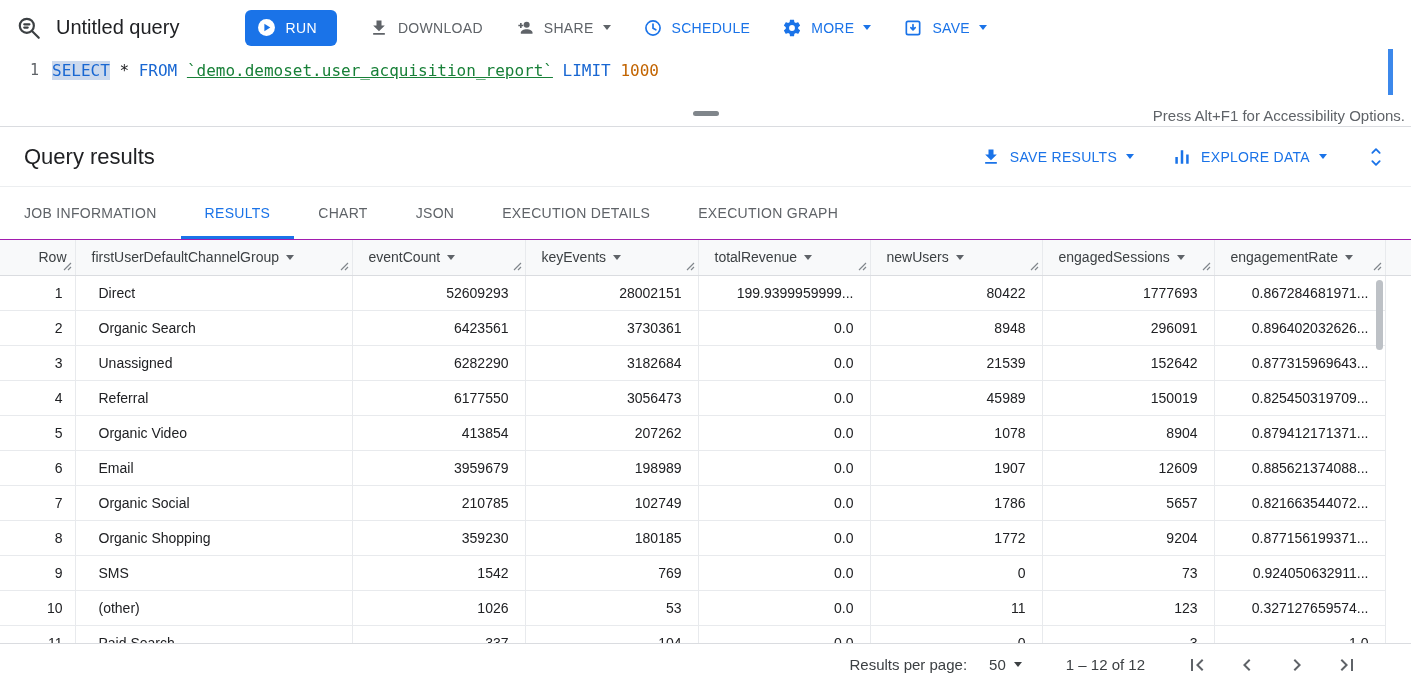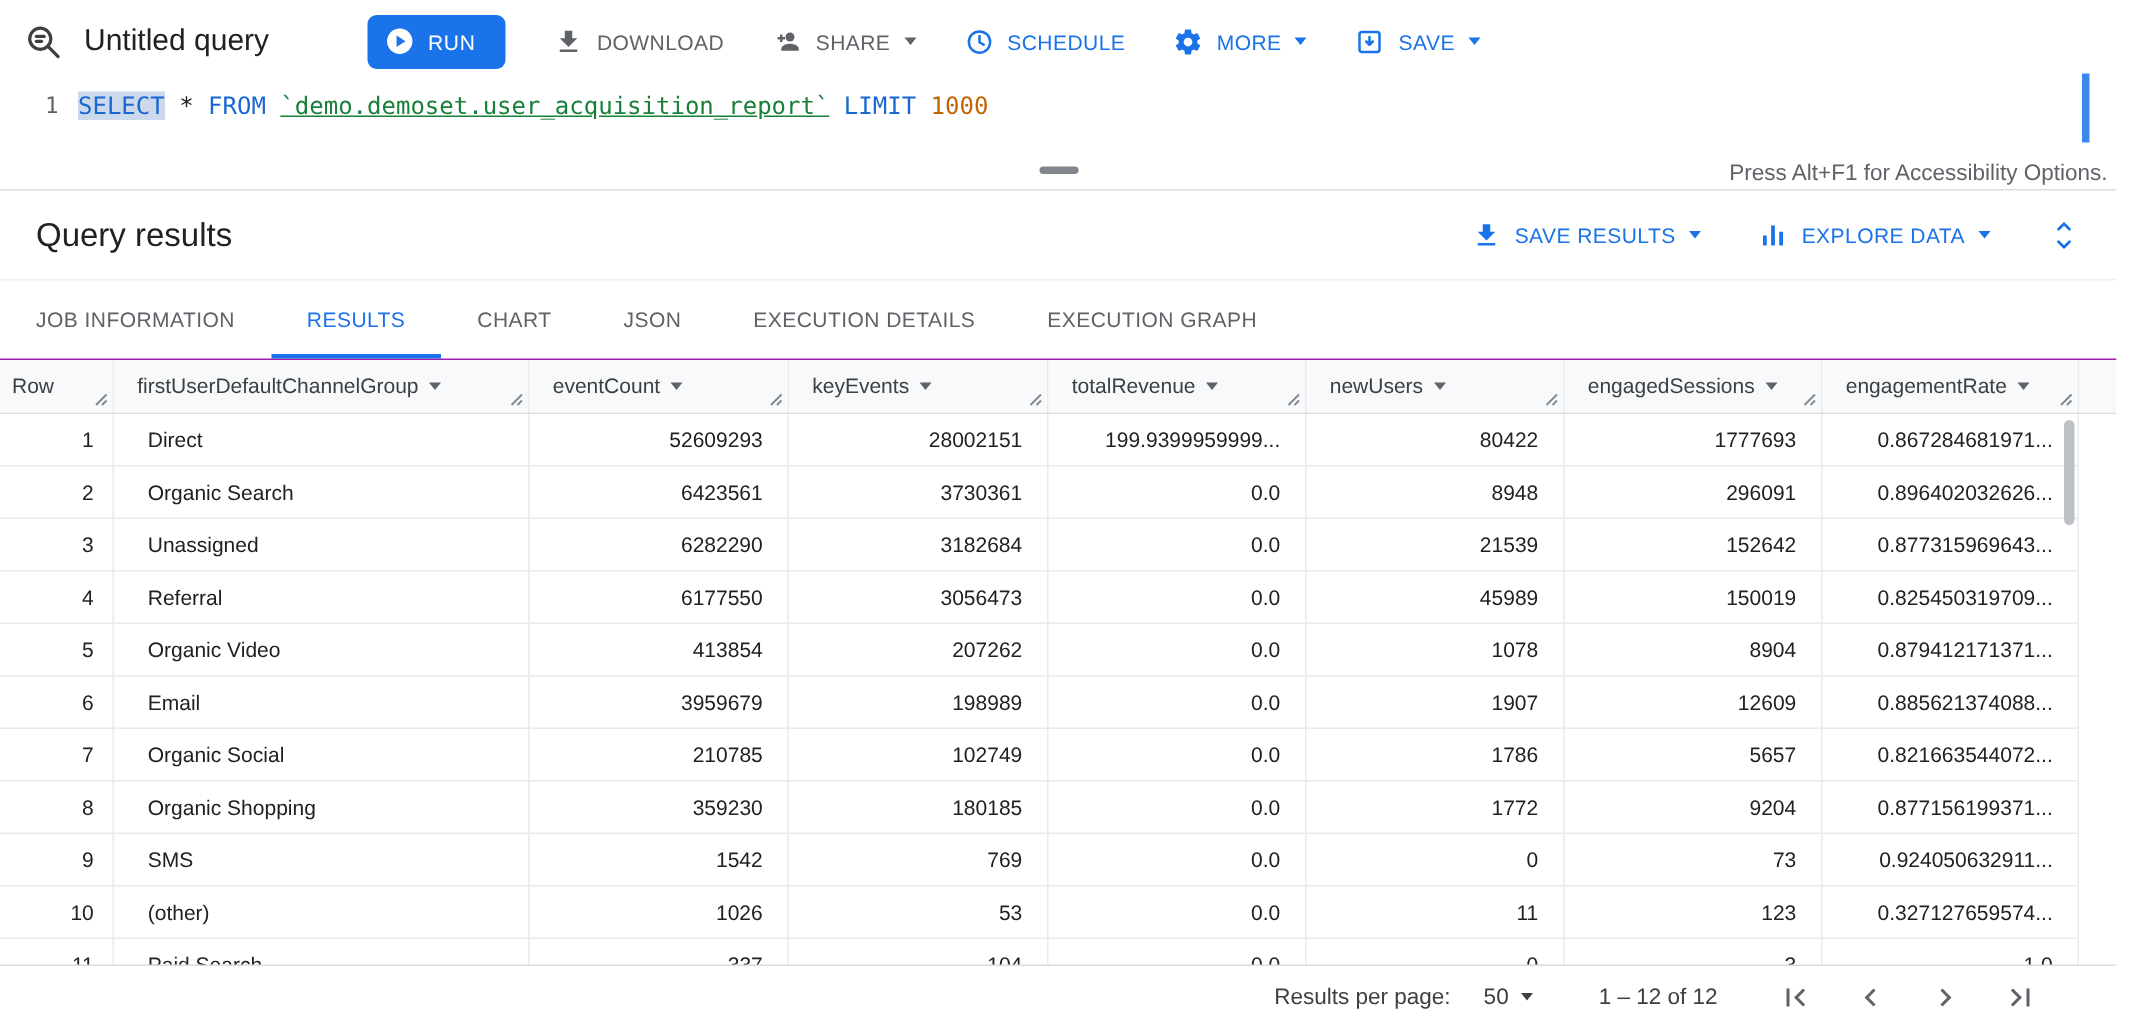--- a/index.html
+++ b/index.html
@@ -42,21 +42,21 @@
   .tabbar { height:53px; flex:none; display:flex; align-items:stretch; border-bottom:1px solid #a21caf; }
   .tab { display:flex; align-items:center; padding:3px 24px 0 24px; font-size:14px; font-weight:500; letter-spacing:.3px; color:#5f6368; border:none; background:none; font-family:inherit; cursor:pointer; border-bottom:3px solid transparent; white-space:nowrap; }
   .tab.active { color:#1a73e8; border-bottom-color:#1a73e8; }
 
   
   .table-area { height:403px; flex:none; position:relative; overflow:hidden; }
   table { border-collapse:collapse; table-layout:fixed; width:1424px; }
   col.c0{width:75px} col.c1{width:277px} col.c2{width:173px} col.c3{width:173px}
   col.c4{width:172px} col.c5{width:172px} col.c6{width:172px} col.c7{width:171px} col.c8{width:auto}
   th { background:#f8f9fa; height:35px; font-size:14px; font-weight:500; color:#3c4043; text-align:left; padding:0 8px 0 16px; border-bottom:1px solid #dadce0; border-right:1px solid #e8eaed; position:relative; white-space:nowrap; }
-  th:first-child { padding-left:8px; }
+  th:first-child { padding-left:8px;text-align:right; }
   th .th-inner { display:inline-flex; align-items:center; gap:7px; }
   th .caret { color:#5f6368; }
   th .resize { position:absolute; right:3px; bottom:4px; line-height:0; cursor:col-resize; }
   th.filler { border-right:none; padding:0; }
   td { height:35px; font-size:14px; color:#202124; padding:0 16px; border-bottom:1px solid #e8eaed; border-right:1px solid #e8eaed; white-space:nowrap; overflow:hidden; }
   td:first-child { text-align:right; padding-right:12px; color:#202124; }
   td:nth-child(2) { text-align:left; padding-left:23px; }
   td:nth-child(n+3) { text-align:right; }
   td.filler { border-bottom:none; border-right:none; }
   .table-vscroll { position:absolute; right:28px; top:40px; width:7px; height:70px; border-radius:4px; background:#bdc1c6; }

